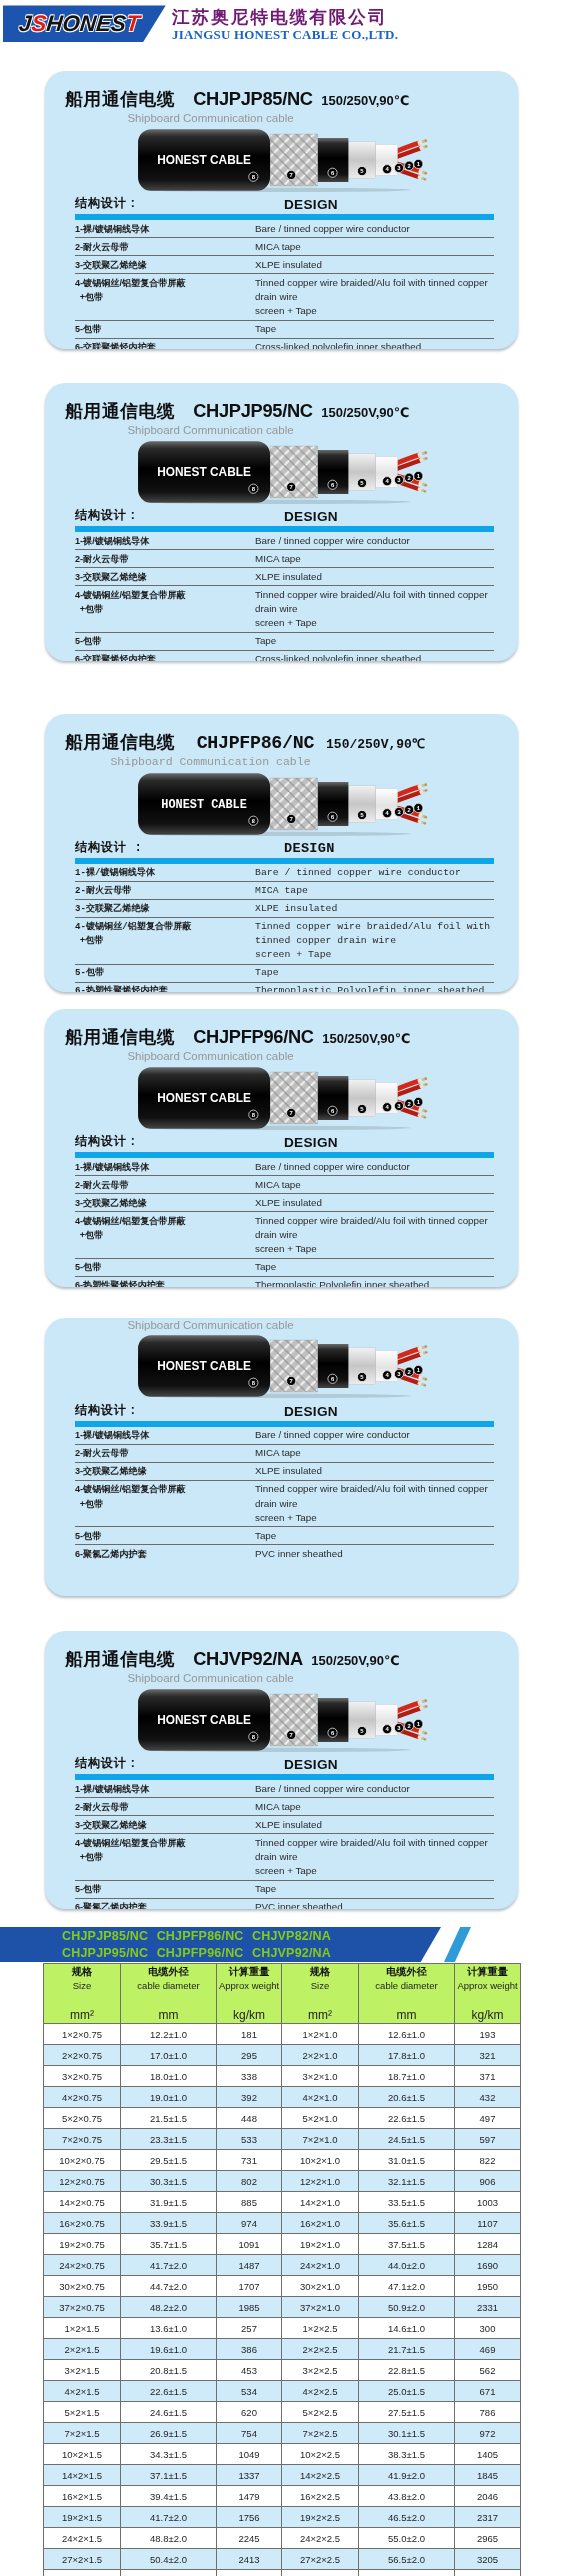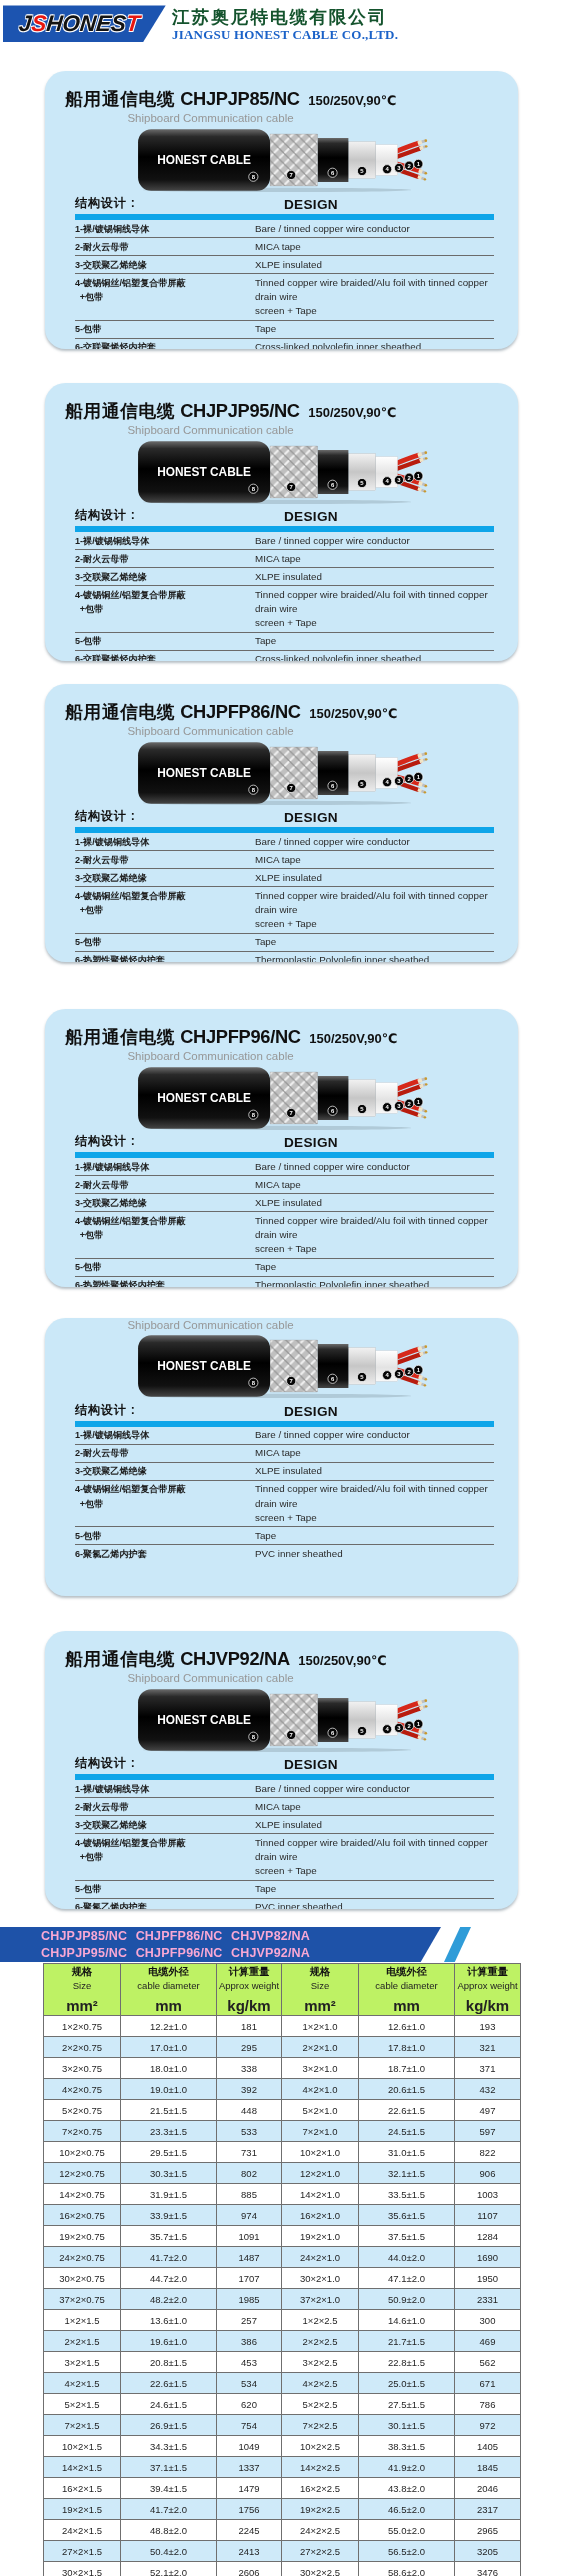--- a/index.html
+++ b/index.html
@@ -6,58 +6,58 @@
   .page{position:relative;width:563px;height:2576px;background:#fff;overflow:hidden;
         font-family:"Liberation Sans","DejaVu Sans",sans-serif;}
 
   
   .logo{position:absolute;left:2.7px;top:5.4px;width:163px;height:37px;background:#1c54b0;
         clip-path:polygon(0 0,100% 0,86% 100%,0 100%);display:flex;align-items:center;justify-content:center;}
   .logo-text{font-size:22.4px;font-weight:bold;font-style:italic;letter-spacing:0px;transform:skewX(-6deg);
         text-shadow:-0.7px -0.7px 0 #fff,0.7px -0.7px 0 #fff,-0.7px 0.7px 0 #fff,0.7px 0.7px 0 #fff,0 0 1.4px #fff;
         padding-right:9.5px;}
   .company{position:absolute;left:172px;top:7.5px;}
-  .company-cn{font-size:17.6px;font-weight:bold;color:#14532d;letter-spacing:2px;line-height:1.1;}
+  .company-cn{font-size:17.6px;font-weight:bold;color:#701a75;letter-spacing:2px;line-height:1.1;}
   .company-en{font-size:13px;font-weight:bold;color:#1b62c8;font-family:"Liberation Serif","DejaVu Serif",serif;letter-spacing:0.2px;}
 
   
   .card{position:absolute;left:45px;width:473px;height:278px;background:#cbe8f8;border-radius:20.3px;
         box-shadow:0 2px 2.7px rgba(90,110,125,0.45);overflow:hidden;}
   .card-title{margin:16.3px 0 0 20.3px;white-space:nowrap;color:#101010;}
   .t-cn{font-size:17.6px;font-weight:bold;letter-spacing:0.7px;}
-  .t-model{font-size:18.3px;font-weight:bold;margin-left:2px;letter-spacing:-0.3px;}
+  .t-model{font-size:18.3px;font-weight:bold;margin-left:15px;letter-spacing:-0.3px;}
   .t-rating{font-size:13px;font-weight:bold;margin-left:5.4px;}
   .card-sub{margin:0.7px 0 0 47px;width:237px;text-align:center;color:#979797;font-size:11.5px;}
   .cable-fig{display:block;margin:2.7px auto 0;width:423px;height:66px;}
   .design-wrap{margin:2.7px 24.4px 0 30px;}
   .design-head{display:flex;align-items:flex-end;border-bottom:6px solid #0ea5e9;padding-bottom:2px;}
   .dh-cn{width:43%;font-size:12.2px;font-weight:bold;color:#111;letter-spacing:0.7px;}
   .dh-en{flex:1;font-size:13.6px;font-weight:bold;color:#111;letter-spacing:0.3px;padding-left:29px;}
   .design-row{display:flex;border-bottom:0.7px solid #6b6b6b;padding:1.4px 0;min-height:13px;align-items:flex-start;}
   .design-row:last-child{border-bottom:none;}
   .dr-cn{width:43%;font-size:9.1px;font-weight:bold;color:#1d1d1d;line-height:1.55;}
   .dr-en{flex:1;font-size:9.8px;color:#2a2a2a;line-height:1.45;}
   .line2{padding-left:4.7px;}
 
   
   .banner{position:absolute;top:1927px;left:0;width:441px;height:35px;background:#1e52a8;
         clip-path:polygon(0 0,100% 0,calc(100% - 20.3px) 100%,0 100%);
-        color:#f9a8d4;font-weight:bold;font-size:12.5px;display:flex;flex-direction:column;justify-content:center;
-        padding-left:41px;box-sizing:border-box;line-height:1.3;word-spacing:4.7px;letter-spacing:0.2px;}
+        color:#84cc16;font-weight:bold;font-size:12.5px;display:flex;flex-direction:column;justify-content:center;
+        padding-left:62px;box-sizing:border-box;line-height:1.3;word-spacing:4.7px;letter-spacing:0.2px;}
   .banner-stripe{position:absolute;top:1927px;left:444px;width:27px;height:35px;background:#2f9cd8;
         clip-path:polygon(60% 0,100% 0,40% 100%,0 100%);}
 
   
   .spec-table{position:absolute;top:1963px;left:43px;width:476px;border-collapse:collapse;
         border:1.4px solid #4a4a4a;table-layout:fixed;}
   .spec-table th,.spec-table td{border:0.7px solid #6f6f6f;text-align:center;vertical-align:middle;}
   .spec-table thead th{background:#bef264;height:43px;padding:1.4px 0;}
   .h-cn{font-size:10.2px;font-weight:bold;color:#111;}
   .h-en{font-size:9.5px;font-weight:normal;color:#222;margin-top:0.7px;}
-  .h-unit{font-size:15px;font-weight:bold;color:#222;margin-top:6px;}
+  .h-unit{font-size:12px;font-weight:normal;color:#222;margin-top:17px;}
   .spec-table td{height:18px;font-size:9.5px;color:#1f1f1f;background:#fff;}
   .spec-table tbody tr:nth-child(even) td{background:#cfeaf9;}
 </style>
 </head>
 <body>
 
 <svg width="0" height="0" style="position:absolute" aria-hidden="true">
   <defs>
     <linearGradient id="gBlack" x1="0" y1="0" x2="0" y2="1">
       <stop offset="0" stop-color="#6b6b6b"></stop>
@@ -324,21 +324,21 @@
                 <div>6-交联聚烯烃内护套</div>
               </div>
               <div class="dr-en">
                 <div>Cross-linked  polyolefin inner sheathed</div>
               </div>
             </div>
           </div>
     </div>
   </div>
 
-  <div class="card" style="top: 684px;">
+  <div class="card" style="top: 714px; font-family: Liberation Mono, monospace;">
     <div class="card-title">
       <span class="t-cn">船用通信电缆</span>
       <span class="t-model">CHJPFP86/NC</span>
       <span class="t-rating">150/250V,90℃</span>
     </div>
     <div class="card-sub">Shipboard Communication cable</div>
 
     <svg class="cable-fig" viewBox="0 0 660 150">
       <ellipse cx="320" cy="143" rx="305" ry="5" fill="rgba(0,0,0,0.13)"></ellipse>
 

